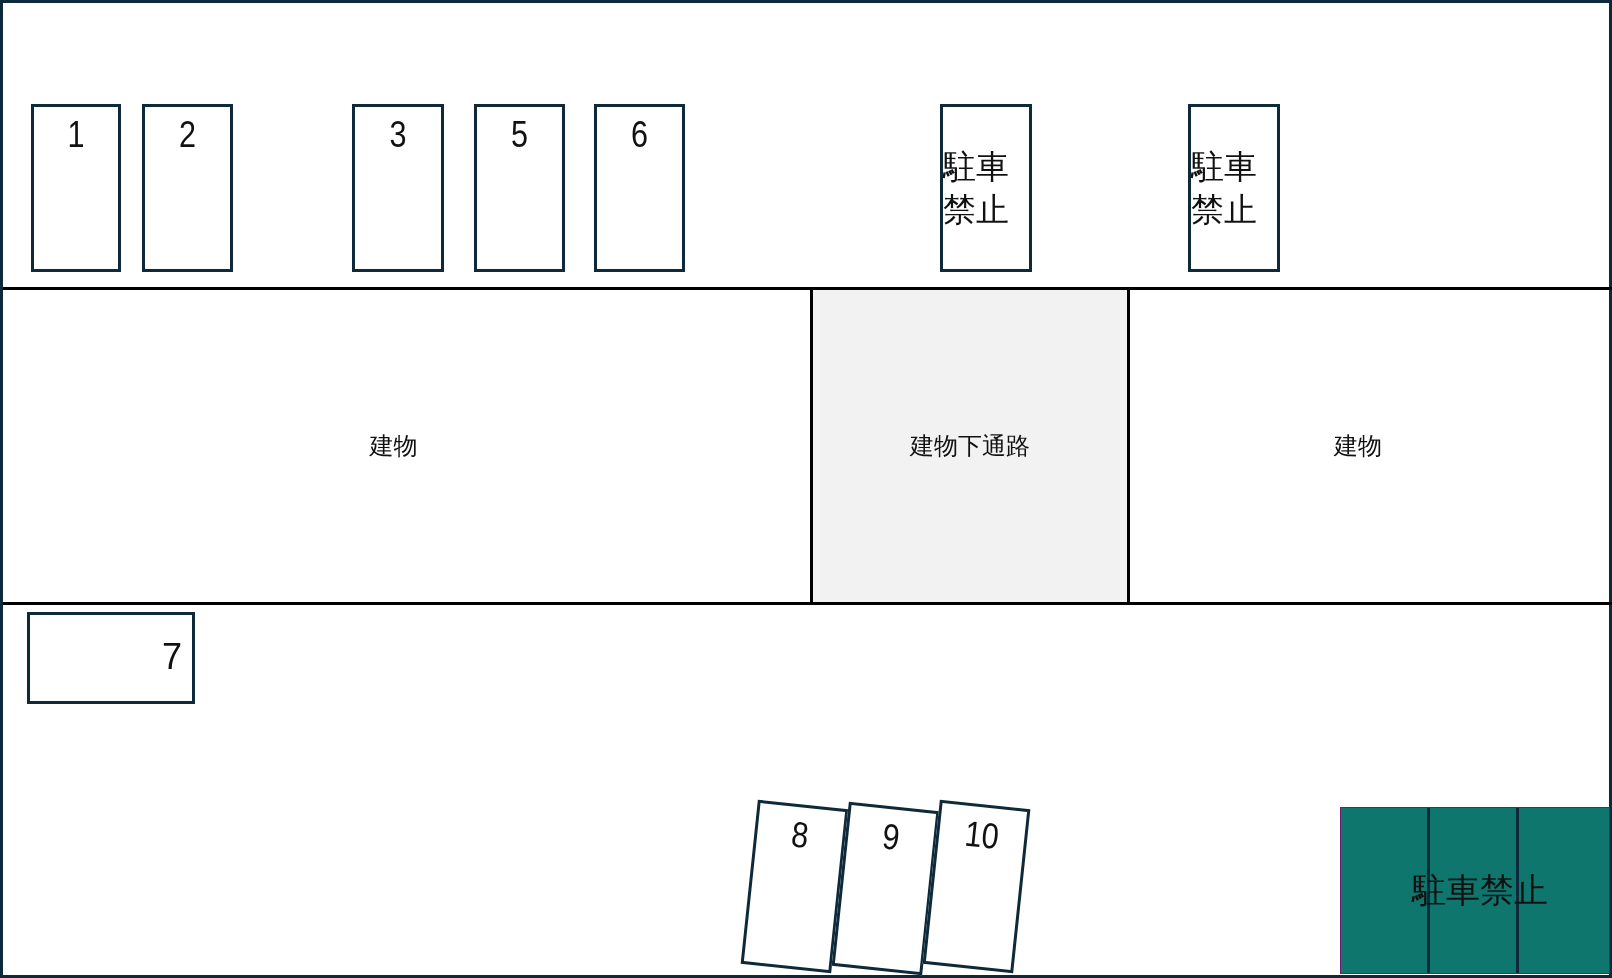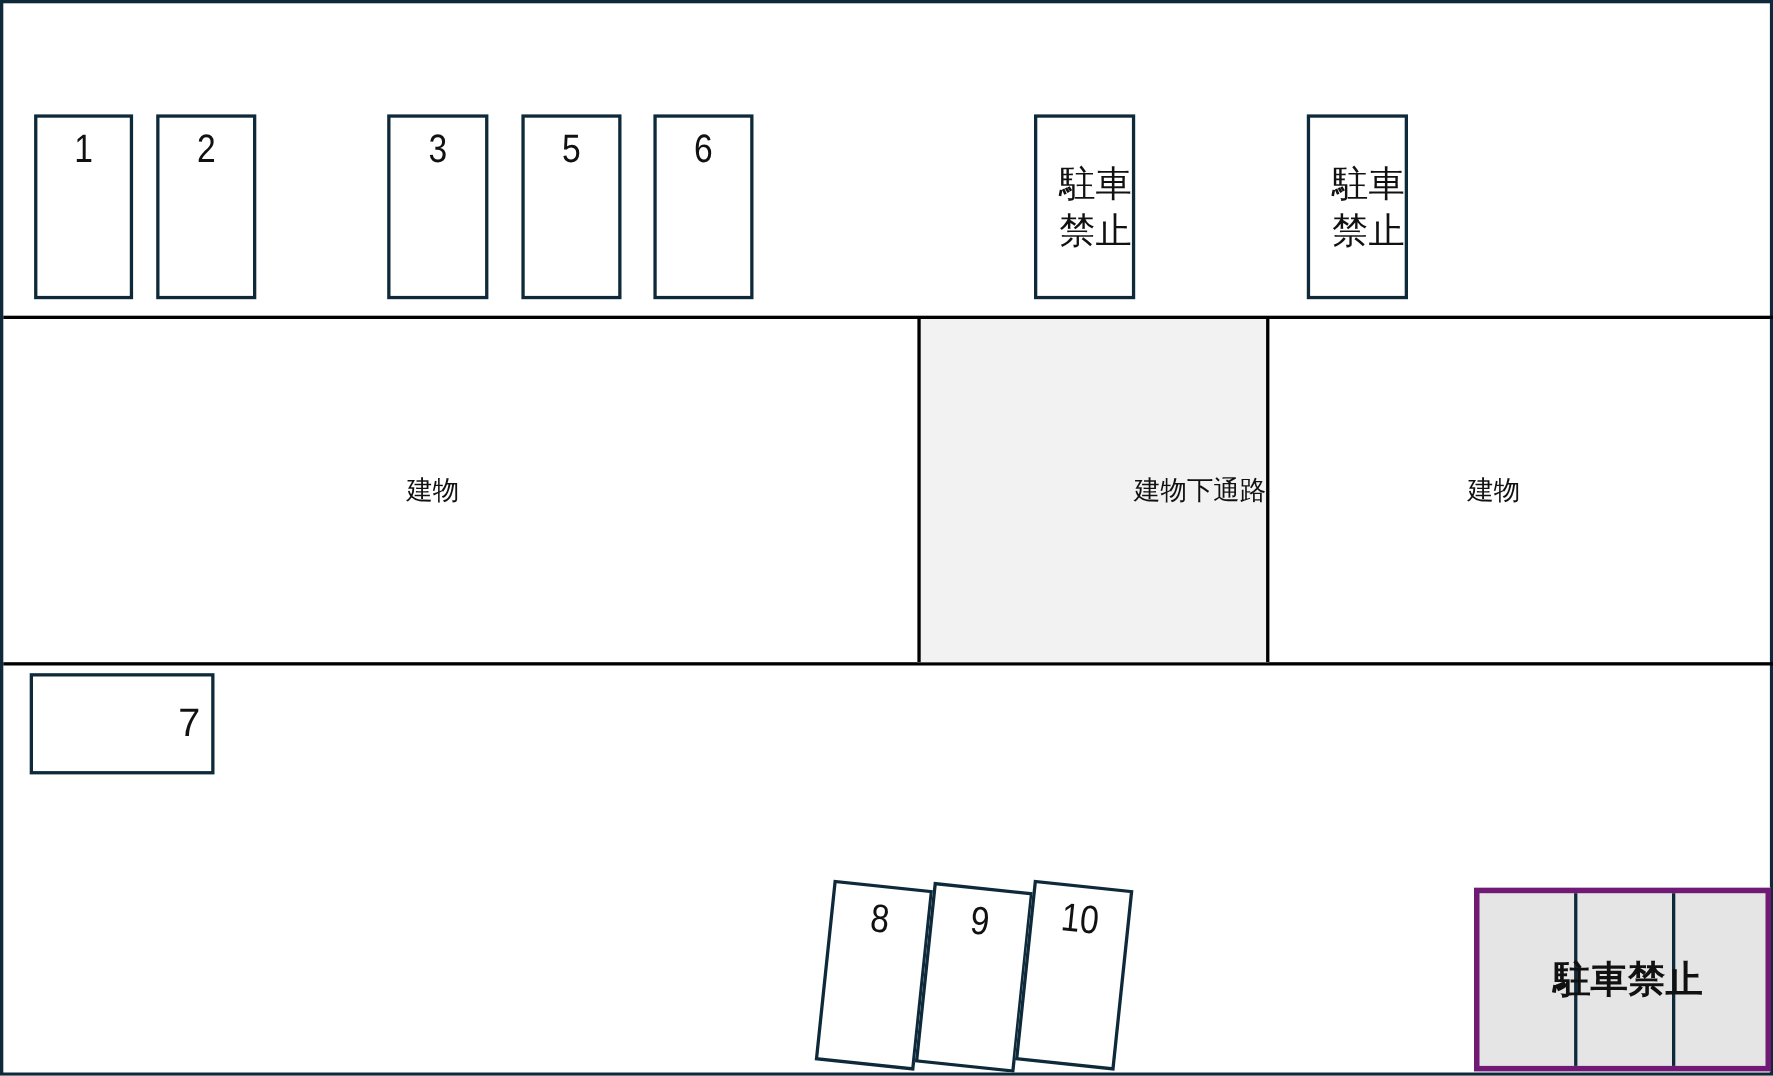--- a/index.html
+++ b/index.html
@@ -4,30 +4,30 @@
   <style>
     html, body { margin: 0; padding: 0; background: #ffffff; }
     body { width: 1612px; height: 978px; position: relative; overflow: hidden;
            font-family: "DejaVu Sans", "Liberation Sans", sans-serif; color: #111; }
     .frame { position: absolute; left: 0; top: 0; width: 1612px; height: 978px;
              box-sizing: border-box; border: 3px solid #0e2a3a; background: #fff; }
     .spot { position: absolute; box-sizing: border-box; border: 3px solid #0e2a3a; background: #fff; }
     .spot .num { position: absolute; left: 0; right: 0; top: 6px; text-align: center;
                  font-size: 36px; line-height: 44px; font-family: "Liberation Sans Narrow","Liberation Sans", sans-serif; transform: scaleX(0.85); }
     .spot .nop { position: absolute; left: 0; right: 0; top: 50%; transform: translateY(-50%);
-                 text-align: right; font-size: 33px; line-height: 43px; letter-spacing: 0px; }
+                 text-align: left; font-size: 33px; line-height: 43px; letter-spacing: 0px; }
     .band { position: absolute; left: 0; top: 284px; width: 1612px; height: 318px;
             box-sizing: border-box; border-top: 3px solid #000; border-bottom: 3px solid #000; }
     .bld { position: absolute; top: 0; bottom: 0; display: flex; align-items: center; justify-content: center;
            font-size: 24px; }
     .passage { background: #f2f2f2; border-left: 3px solid #000; border-right: 3px solid #000; box-sizing: border-box; }
     .spot7 .num { left: auto; right: 10px; top: 20px; text-align: right; transform: none; }
     .rot { transform-origin: center center; transform: rotate(6deg); }
     .nopark-group { position: absolute; left: 1337px; top: 804px; width: 270px; height: 167px;
-                    box-sizing: border-box; border: 5px solid #701a75; background: #e5e5e5; font-weight: bold; }
+                    box-sizing: border-box; border: 1px solid #701a75; background: #0f766e; }
     .nopark-group .div { position: absolute; top: 0; bottom: 0; width: 3px; background: #0e2a3a; }
     .nopark-group .label { position: absolute; left: 0; right: 0; top: 50%; transform: translateY(-50%);
                            text-align: center; font-size: 34px; padding-left: 10px; white-space: nowrap; }
   </style>
 </head>
 <body>
 
 <div class="frame">
 
   <div class="spot" style="left:28px; top:101px; width:90px; height:168px;">
@@ -56,21 +56,21 @@
     <div class="nop">
       <div>駐車</div>
       <div>禁止</div>
     </div>
   </div>
 
   <div class="band">
     <div class="bld" style="left:0; width:791px;">
       <span style="margin-left:-10px;">建物</span>
     </div>
-    <div class="bld passage" style="left:831px; width:320px;justify-content:flex-end;">
+    <div class="bld passage" style="left:807px; width:320px;">
       <span>建物下通路</span>
     </div>
     <div class="bld" style="left:1111px; width:498px;">
       <span style="margin-left:-10px;">建物</span>
     </div>
   </div>
 
   <div class="spot spot7" style="left:24px; top:609px; width:168px; height:92px;">
     <span class="num">7</span>
   </div>

